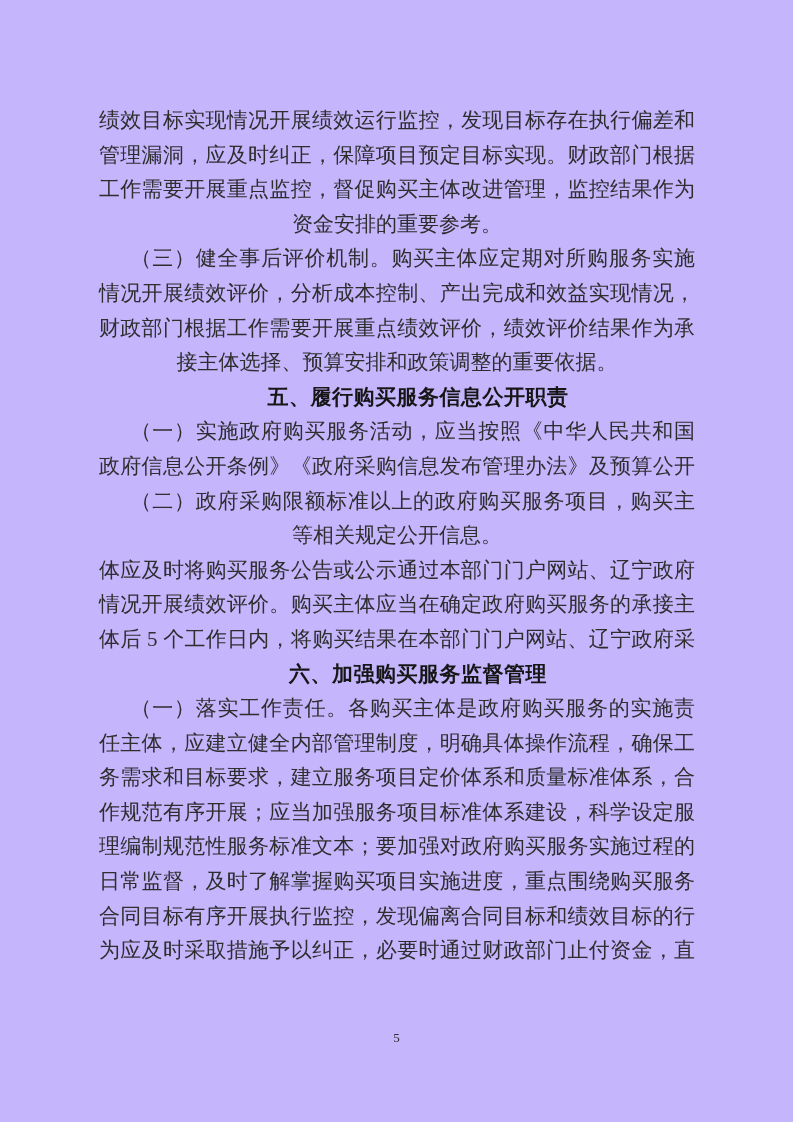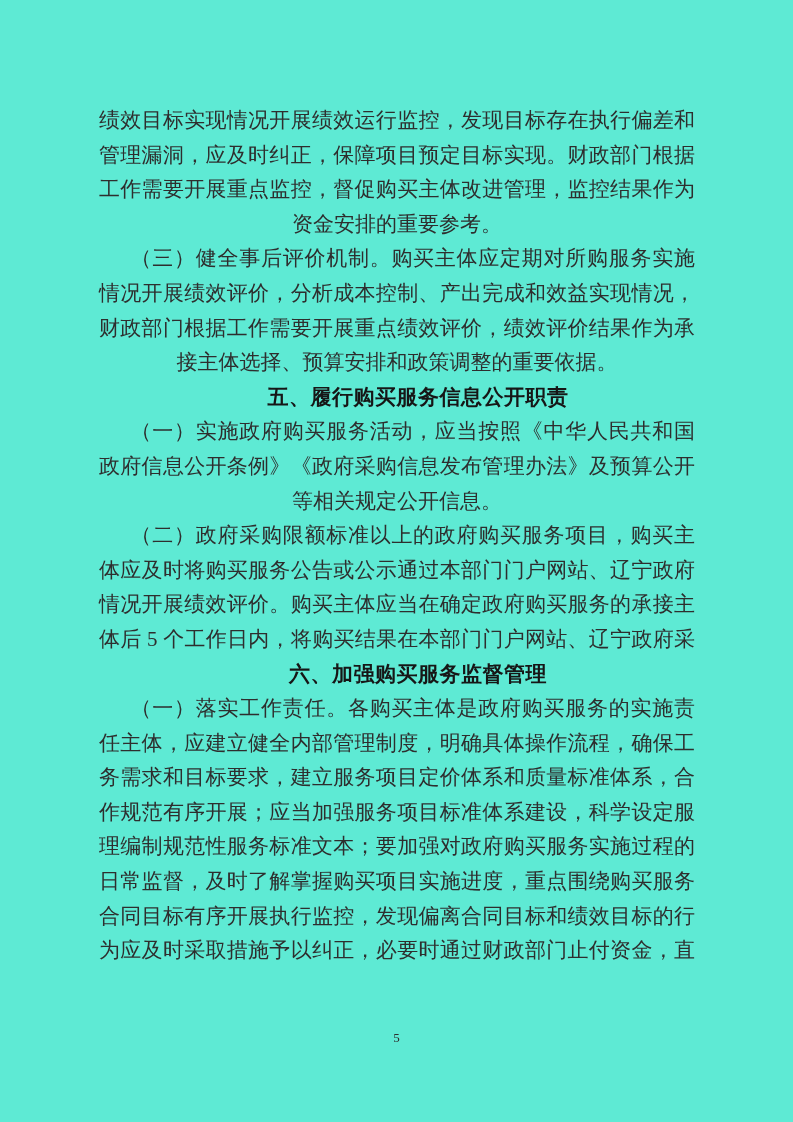--- a/index.html
+++ b/index.html
@@ -4,21 +4,21 @@
 <style>
   html, body {
     margin: 0;
     padding: 0;
     background: #ffffff;
   }
   .page {
     position: relative;
     width: 793px;
     height: 1122px;
-    background: #5eead4;
+    background: #c4b5fd;
     overflow: hidden;
     font-family: "Liberation Serif", "DejaVu Serif", serif;
   }
   .text-block {
     position: absolute;
     left: 99px;
     top: 103px;
     width: 596px;
     font-size: 21px;
     line-height: 34.6px;
@@ -71,22 +71,22 @@
       <div class="line body">管理漏洞，应及时纠正，保障项目预定目标实现。财政部门根据</div>
       <div class="line body">工作需要开展重点监控，督促购买主体改进管理，监控结果作为</div>
       <div class="line body-last">资金安排的重要参考。</div>
       <div class="line para-first">（三）健全事后评价机制。购买主体应定期对所购服务实施</div>
       <div class="line body">情况开展绩效评价，分析成本控制、产出完成和效益实现情况，</div>
       <div class="line body">财政部门根据工作需要开展重点绩效评价，绩效评价结果作为承</div>
       <div class="line body-last">接主体选择、预算安排和政策调整的重要依据。</div>
       <div class="line heading">五、履行购买服务信息公开职责</div>
       <div class="line para-first">（一）实施政府购买服务活动，应当按照《中华人民共和国</div>
       <div class="line body">政府信息公开条例》《政府采购信息发布管理办法》及预算公开</div>
+      <div class="line para-first">（二）政府采购限额标准以上的政府购买服务项目，购买主</div>
       <div class="line body-last">等相关规定公开信息。</div>
-      <div class="line para-first">（二）政府采购限额标准以上的政府购买服务项目，购买主</div>
       <div class="line body">体应及时将购买服务公告或公示通过本部门门户网站、辽宁政府</div>
       <div class="line body">情况开展绩效评价。购买主体应当在确定政府购买服务的承接主</div>
       <div class="line body">体后 5 个工作日内，将购买结果在本部门门户网站、辽宁政府采</div>
       <div class="line heading">六、加强购买服务监督管理</div>
       <div class="line para-first">（一）落实工作责任。各购买主体是政府购买服务的实施责</div>
       <div class="line body">任主体，应建立健全内部管理制度，明确具体操作流程，确保工</div>
       <div class="line body">务需求和目标要求，建立服务项目定价体系和质量标准体系，合</div>
       <div class="line body">作规范有序开展；应当加强服务项目标准体系建设，科学设定服</div>
       <div class="line body">理编制规范性服务标准文本；要加强对政府购买服务实施过程的</div>
       <div class="line body">日常监督，及时了解掌握购买项目实施进度，重点围绕购买服务</div>

